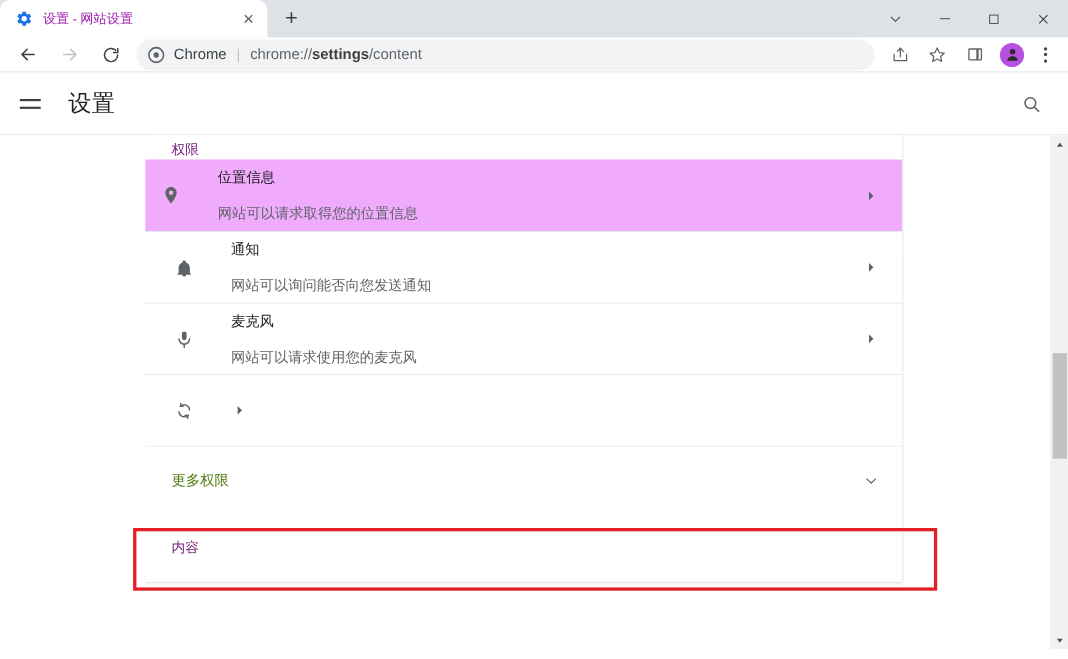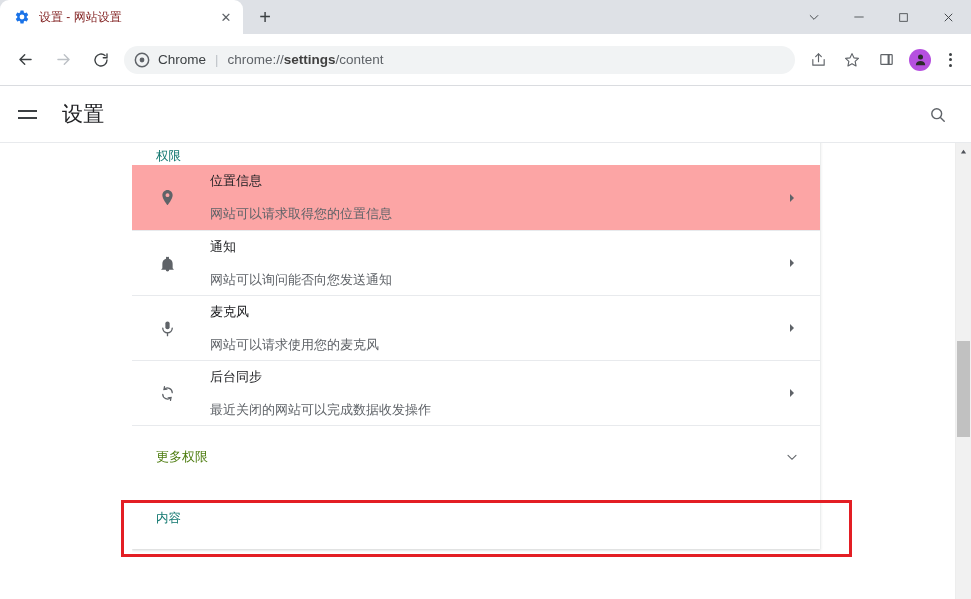--- a/index.html
+++ b/index.html
@@ -26,23 +26,24 @@
     border-top-left-radius: 9px;
     border-top-right-radius: 9px;
     display: flex; align-items: center;
     padding: 0 8px 0 14px;
     position: relative;
   }
   .tab-favicon { width: 16px; height: 16px; flex: 0 0 16px; margin-right: 9px; display:block; }
   .tab-title {
     flex: 1 1 auto;
     font-size: 12px;
-    color: #7f1d1d;
+    color: #a21caf;
     white-space: nowrap; overflow: hidden; text-overflow: ellipsis;
     line-height: 16px;
+    font-family: Liberation Serif, serif;
   }
   .tab-close {
     width: 18px; height: 18px; flex: 0 0 18px;
     display: flex; align-items: center; justify-content: center;
     color: #5f6368; font-size: 13px; line-height: 1;
     margin-left: 4px;
   }
   .newtab {
     width: 28px; height: 28px; margin-left: 8px; margin-bottom: 3px;
     display: flex; align-items: center; justify-content: center;
@@ -52,21 +53,21 @@
     position: absolute; right: 0; top: 0;
     height: 34px; display: flex; align-items: center;
   }
   .wc {
     width: 45px; height: 34px;
     display: flex; align-items: center; justify-content: center;
     color: #3c4043;
   }
 
   .toolbar {
-    height: 52px;
+    height: 32px;
     background: #ffffff;
     display: flex; align-items: center;
     padding: 12px 6px;
     border-bottom: 1px solid #dadce0;
   }
   .navbtn {
     width: 28px; height: 28px; margin: 0 5px;
     display: flex; align-items: center; justify-content: center;
     color: #5f6368;
   }
@@ -129,33 +130,33 @@
   .card {
     position: absolute;
     left: 132px; width: 688px; top: -22px;
     background: #ffffff;
     box-shadow: 0 1px 2px rgba(60,64,67,.15), 0 1px 3px 1px rgba(60,64,67,.07);
   }
 
   .section-label {
     height: 44px; display: flex; align-items: flex-end;
     padding: 0 0 0 24px;
-    font-size: 12.5px; color: #0f766e;
+    font-size: 12.5px; color: #701a75;
   }
 
   .row {
     height: 65px;
     display: flex; align-items: center;
     padding: 0 20px 0 24px;
     border-top: 1px solid #e8eaed;
     background: #ffffff;
     position: relative;
   }
   .row.first { border-top: none; }
-  .row.hovered { background: #fca5a5; }
+  .row.hovered { background: #f0abfc; padding-left: 12px; }
   .row-icon {
     width: 22px; flex: 0 0 22px;
     display: flex; align-items: center; justify-content: center;
     color: #5f6368; margin-right: 32px;
   }
   .row-text { flex: 1 1 auto; min-width: 0; }
   .row-title { font-size: 13px; color: #202124; line-height: 19px; }
   .row-desc  { font-size: 13px; color: #5f6368; line-height: 20px; margin-top: 14px; }
   .row-arrow { flex: 0 0 16px; color: #5f6368; display: flex; align-items: center; justify-content: center; }
 
@@ -385,24 +386,20 @@
 
         <div class="row">
           <span class="row-icon">
             <svg viewBox="0 0 24 24" width="19" height="19" fill="none" stroke="currentColor" stroke-width="1.6" stroke-linecap="round">
                 <path d="M18 11a6 6 0 0 0-10.2-4.2"></path>
                 <path d="M6 13a6 6 0 0 0 10.2 4.2"></path>
                 <path d="M8.2 3.4L7.6 7l3.6-.4"></path>
                 <path d="M15.8 20.6l.6-3.6-3.6.4"></path>
               </svg>
           </span>
-          <span class="row-text">
-            <div class="row-title">后台同步</div>
-            <div class="row-desc">最近关闭的网站可以完成数据收发操作</div>
-          </span>
           <span class="row-arrow">
             <svg viewBox="0 0 24 24" width="12" height="12" fill="currentColor">
                 <path d="M8 4l8 8-8 8z"></path>
               </svg>
           </span>
         </div>
 
         <div class="expand-row">
           <span class="expand-label">更多权限</span>
           <span class="expand-arrow">

